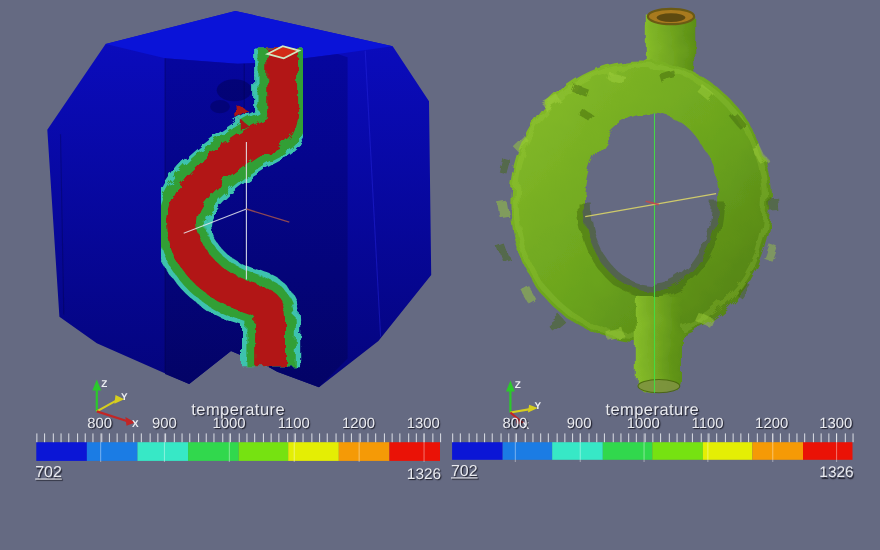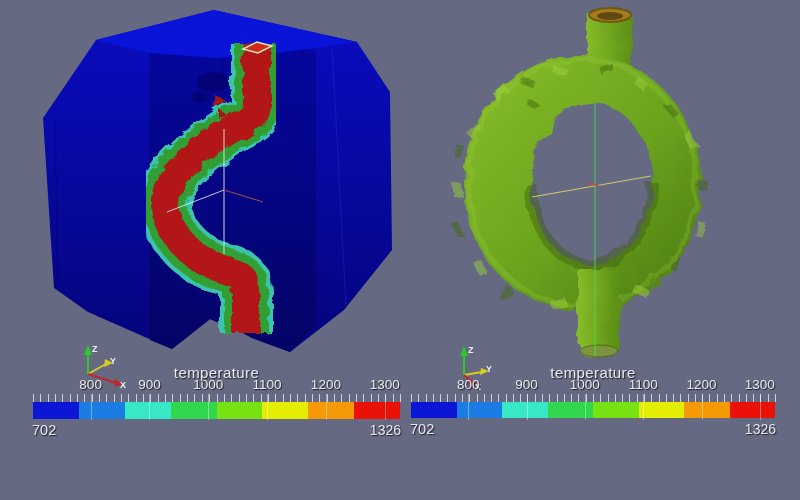--- a/index.html
+++ b/index.html
@@ -12,21 +12,21 @@
   .cb-bar{position:absolute;left:0;top:0;width:100%;height:100%;display:flex;}
   .cb-seg{flex:1;height:100%;}
   .cb-title{position:absolute;left:50%;top:-38px;transform:translateX(-50%);
             font-size:15px;letter-spacing:.4px;white-space:nowrap;
             text-shadow:1px 1px 1px rgba(18,18,28,.85);}
   .cb-ticklabel{position:absolute;top:-25px;transform:translateX(-50%);
             font-size:13.5px;white-space:nowrap;text-shadow:1px 1px 1px rgba(18,18,28,.85);}
   .cb-minor{position:absolute;top:-8px;width:1px;height:8px;background:rgba(235,237,243,.8);}
   .cb-major{position:absolute;top:-8px;width:1px;height:26px;background:rgba(255,255,255,.38);}
   .cb-min{position:absolute;left:-1px;top:calc(100% + 3px);font-size:14.5px;
-            text-shadow:1px 1px 1px rgba(18,18,28,.85);}
+            text-shadow:1px 1px 1px rgba(18,18,28,.85);text-decoration:underline;}
   .cb-max{position:absolute;right:-1px;top:calc(100% + 3px);font-size:14px;
             text-shadow:1px 1px 1px rgba(18,18,28,.85);}
   .axis-label{font-size:9px;font-weight:bold;fill:#eceef2;}
 </style>
 </head>
 <body>
 
 <div class="stage" style="background: rgb(101, 106, 130);">
 
   <div class="viewport" style="left:0;"></div>

